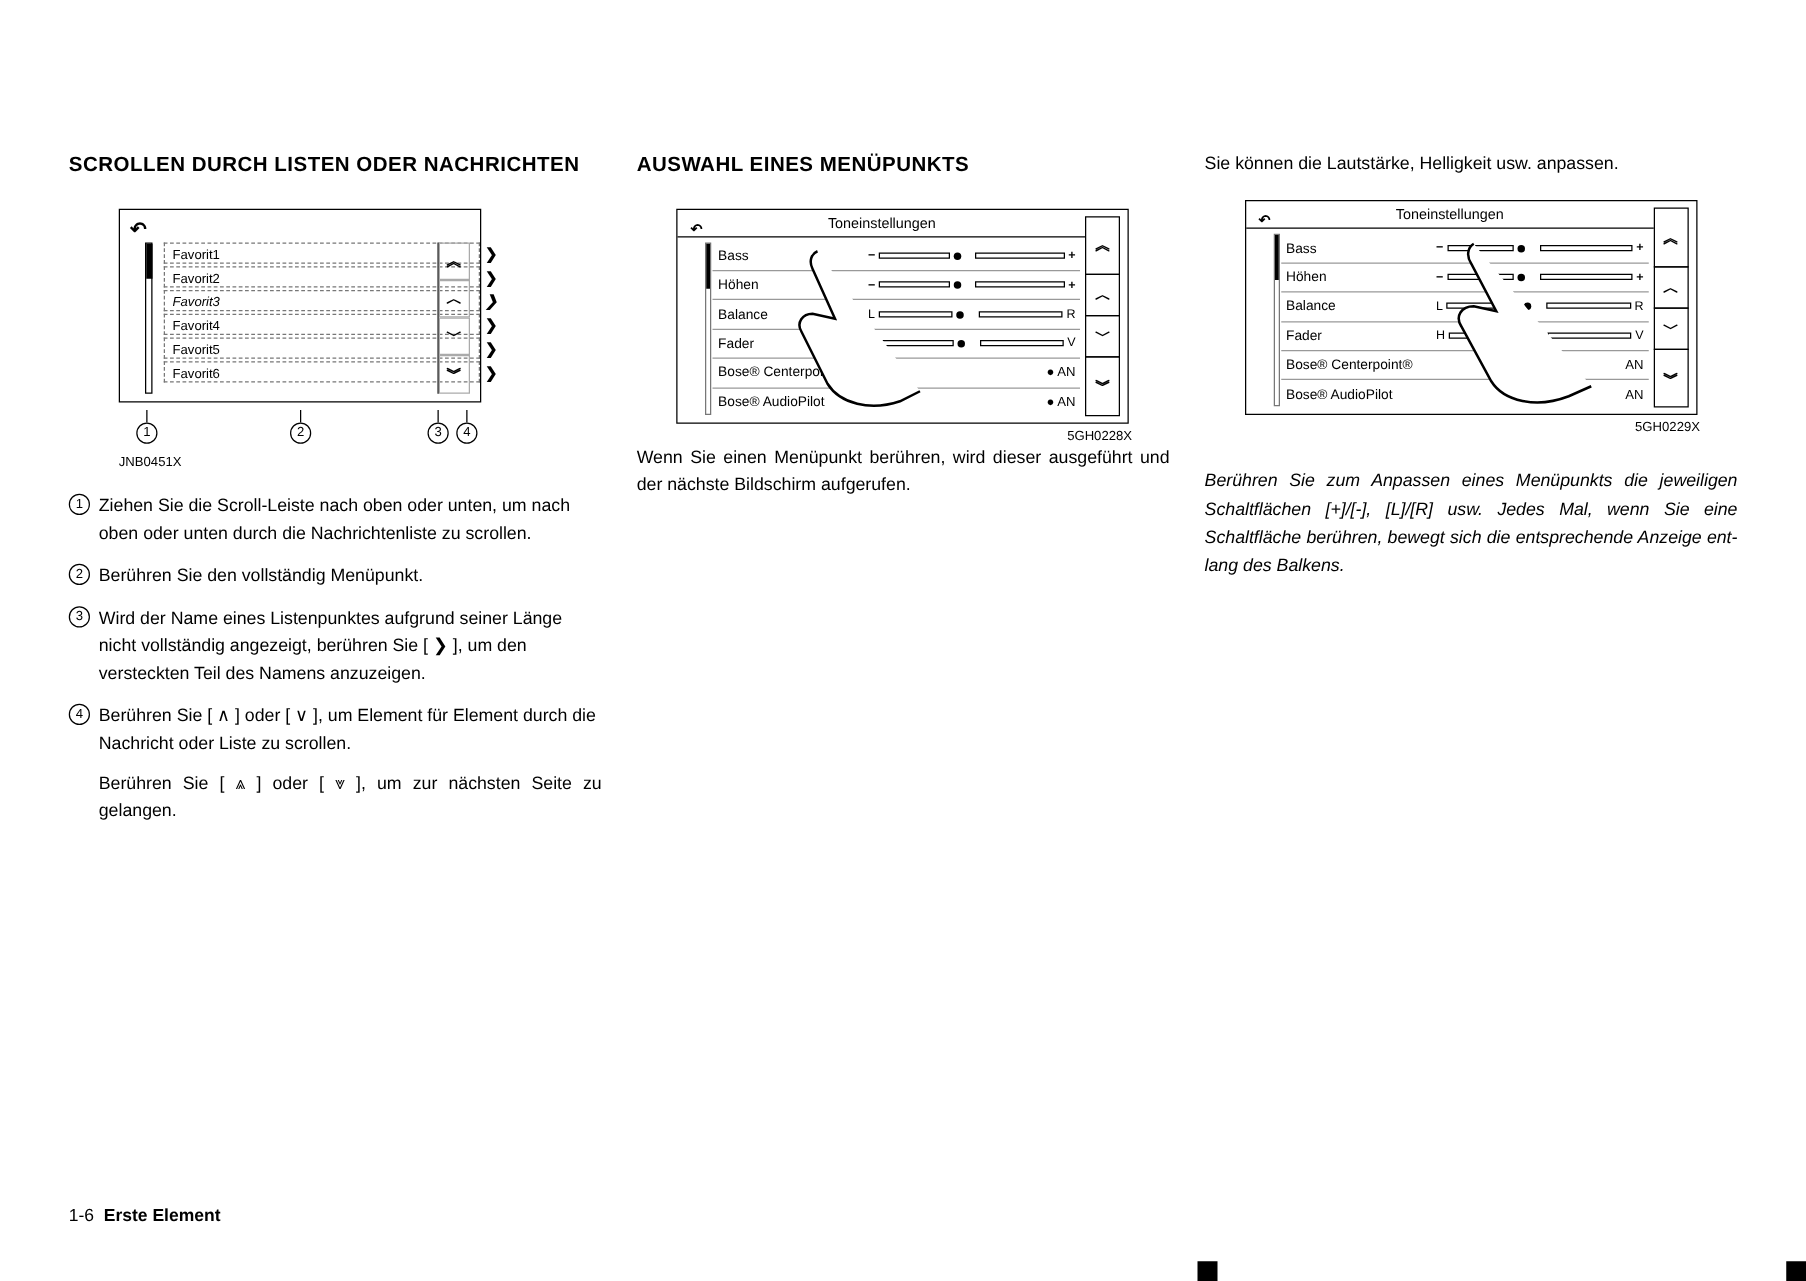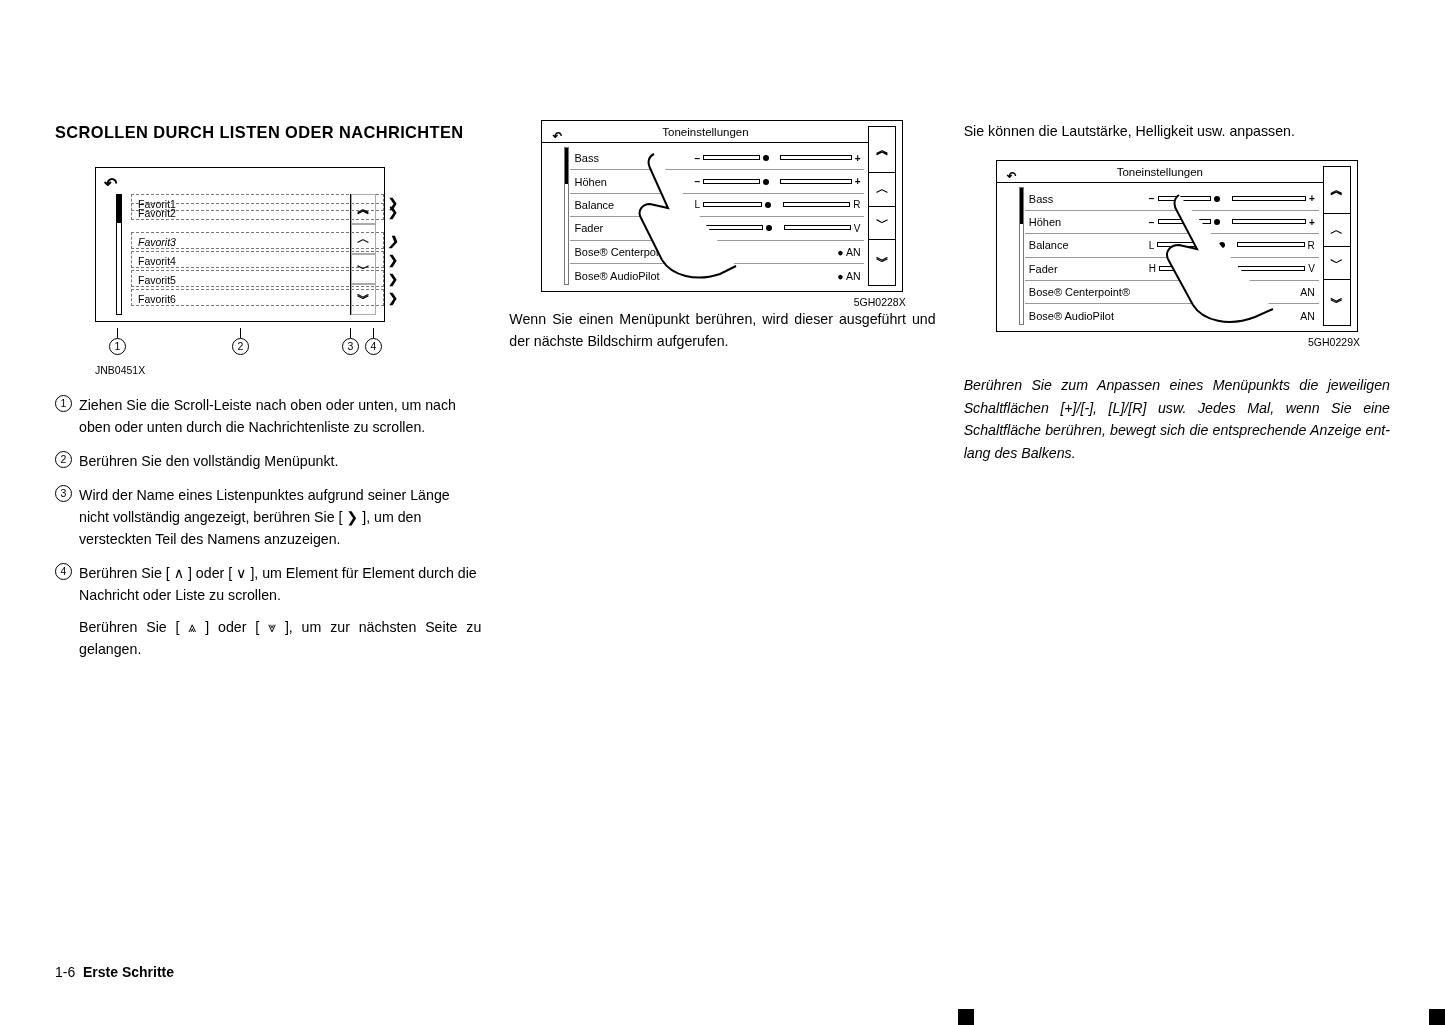--- a/index.html
+++ b/index.html
@@ -62,21 +62,21 @@
   <div class="fig1">
     <span class="back">↶</span>
     <div class="scrolltrack">
       <div class="scrollthumb" style="top:0;height:28px;left:0;"></div>
     </div>
 
     <div class="row" style="top:26px;">
             <span>Favorit1</span>
             <span class="ch">❯</span>
           </div>
-    <div class="row" style="top:35px;">
+    <div class="row" style="top:45px;">
             <span>Favorit2</span>
             <span class="ch">❯</span>
           </div>
     <div class="row" style="top:64px;font-style:italic;">
             <span>Favorit3</span>
             <span class="ch">❯</span>
           </div>
     <div class="row" style="top:83px;">
             <span>Favorit4</span>
             <span class="ch">❯</span>
@@ -123,20 +123,21 @@
           </li>
     <li>
             <span class="circ">4</span>
             <span>Berühren Sie [  ∧  ] oder [  ∨  ], um Element für Element durch die Nachricht oder Liste zu scrollen.</span>
           </li>
   </ol>
   <p class="subnote">Berühren Sie [ ⩓ ] oder [ ⩔ ], um zur nächsten Seite zu gelangen.</p>
 </div>
 
 <div class="col">
+  <h2>AUSWAHL EINES MENÜPUNKTS</h2>
 
   <div class="figwrap">
   <div class="fig2">
     <div class="fhdr">
               <span class="fback">↶</span>
               <span>Toneinstellungen</span>
             </div>
     <div class="ftrack">
               <div style="position:absolute;top:0;height:36px;width:3px;background:#000;left:0;"></div>
             </div>
@@ -297,20 +298,20 @@
   </div>
   <div class="figcap2">5GH0229X</div>
   </div>
 
   <p style="margin-top:26px;font-style:italic;">Berühren Sie zum Anpassen eines Menüpunkts die jeweiligen Schaltflächen [+]/[-], [L]/[R] usw. Jedes Mal, wenn Sie eine Schaltfläche berüh­ren, bewegt sich die entsprechende Anzeige ent­lang des Balkens.</p>
 </div>
 
 </div>
 
 <div class="footer">
-  <div><span class="pgnum">1-6</span>&nbsp;&nbsp;<span class="pgsec">Erste Schritte</span></div>
+  <div><span class="pgnum">1-6</span>&nbsp;&nbsp;<span class="pgsec">Erste Element</span></div>
 </div>
 <div class="marks">
   <span></span>
       <span class="mark mid"></span>
       <span class="mark"></span>
 </div>
 </div>
 
 </body></html>

